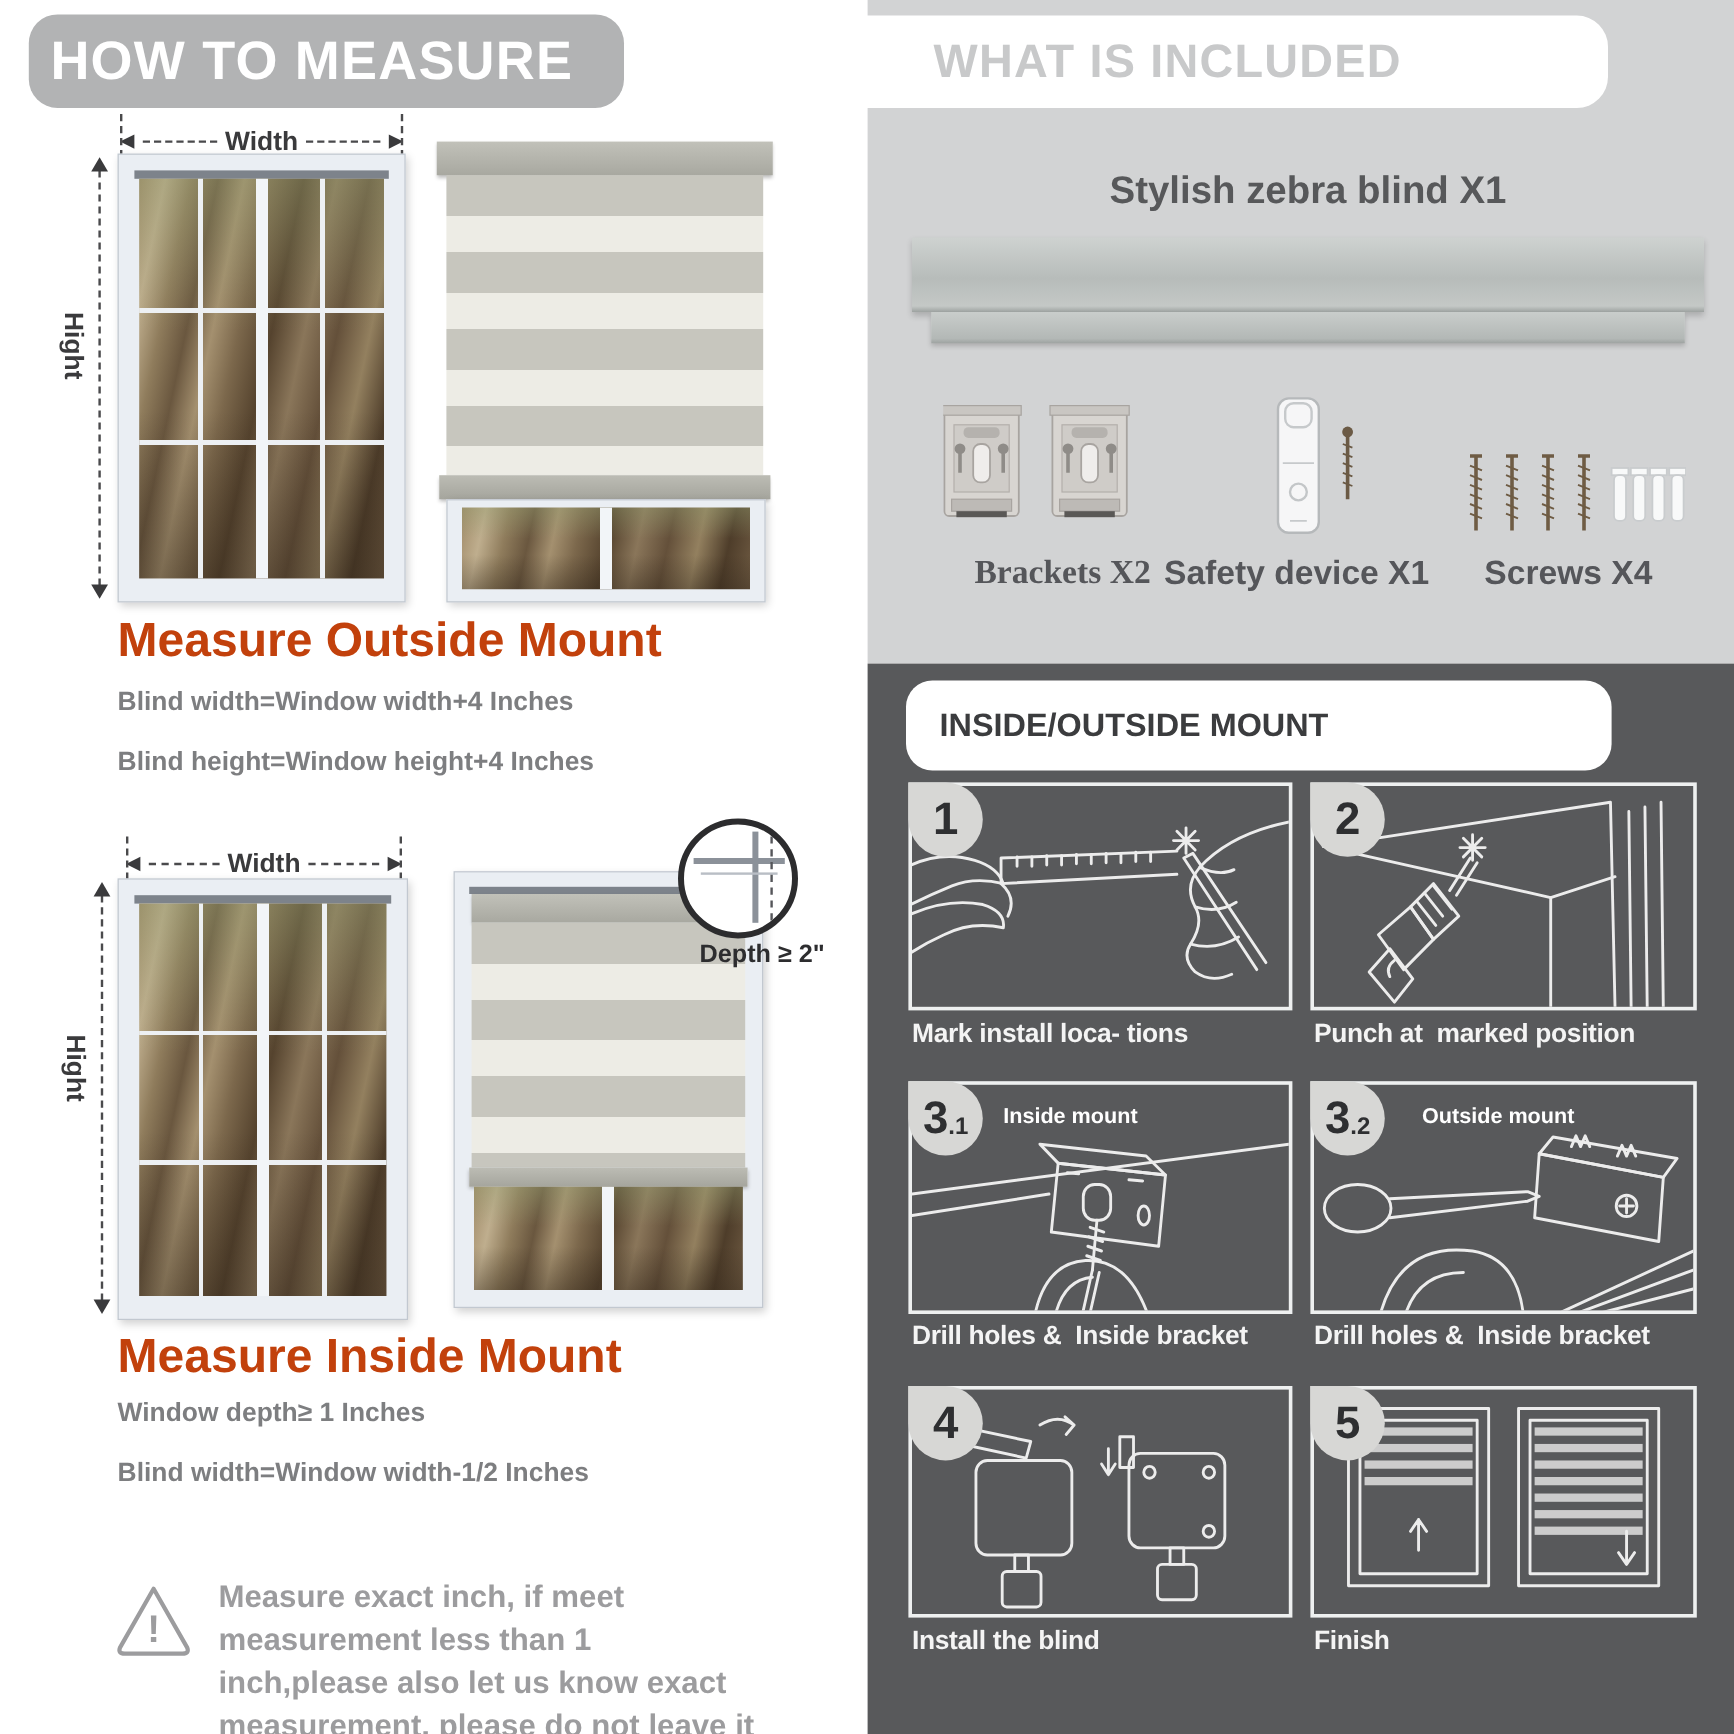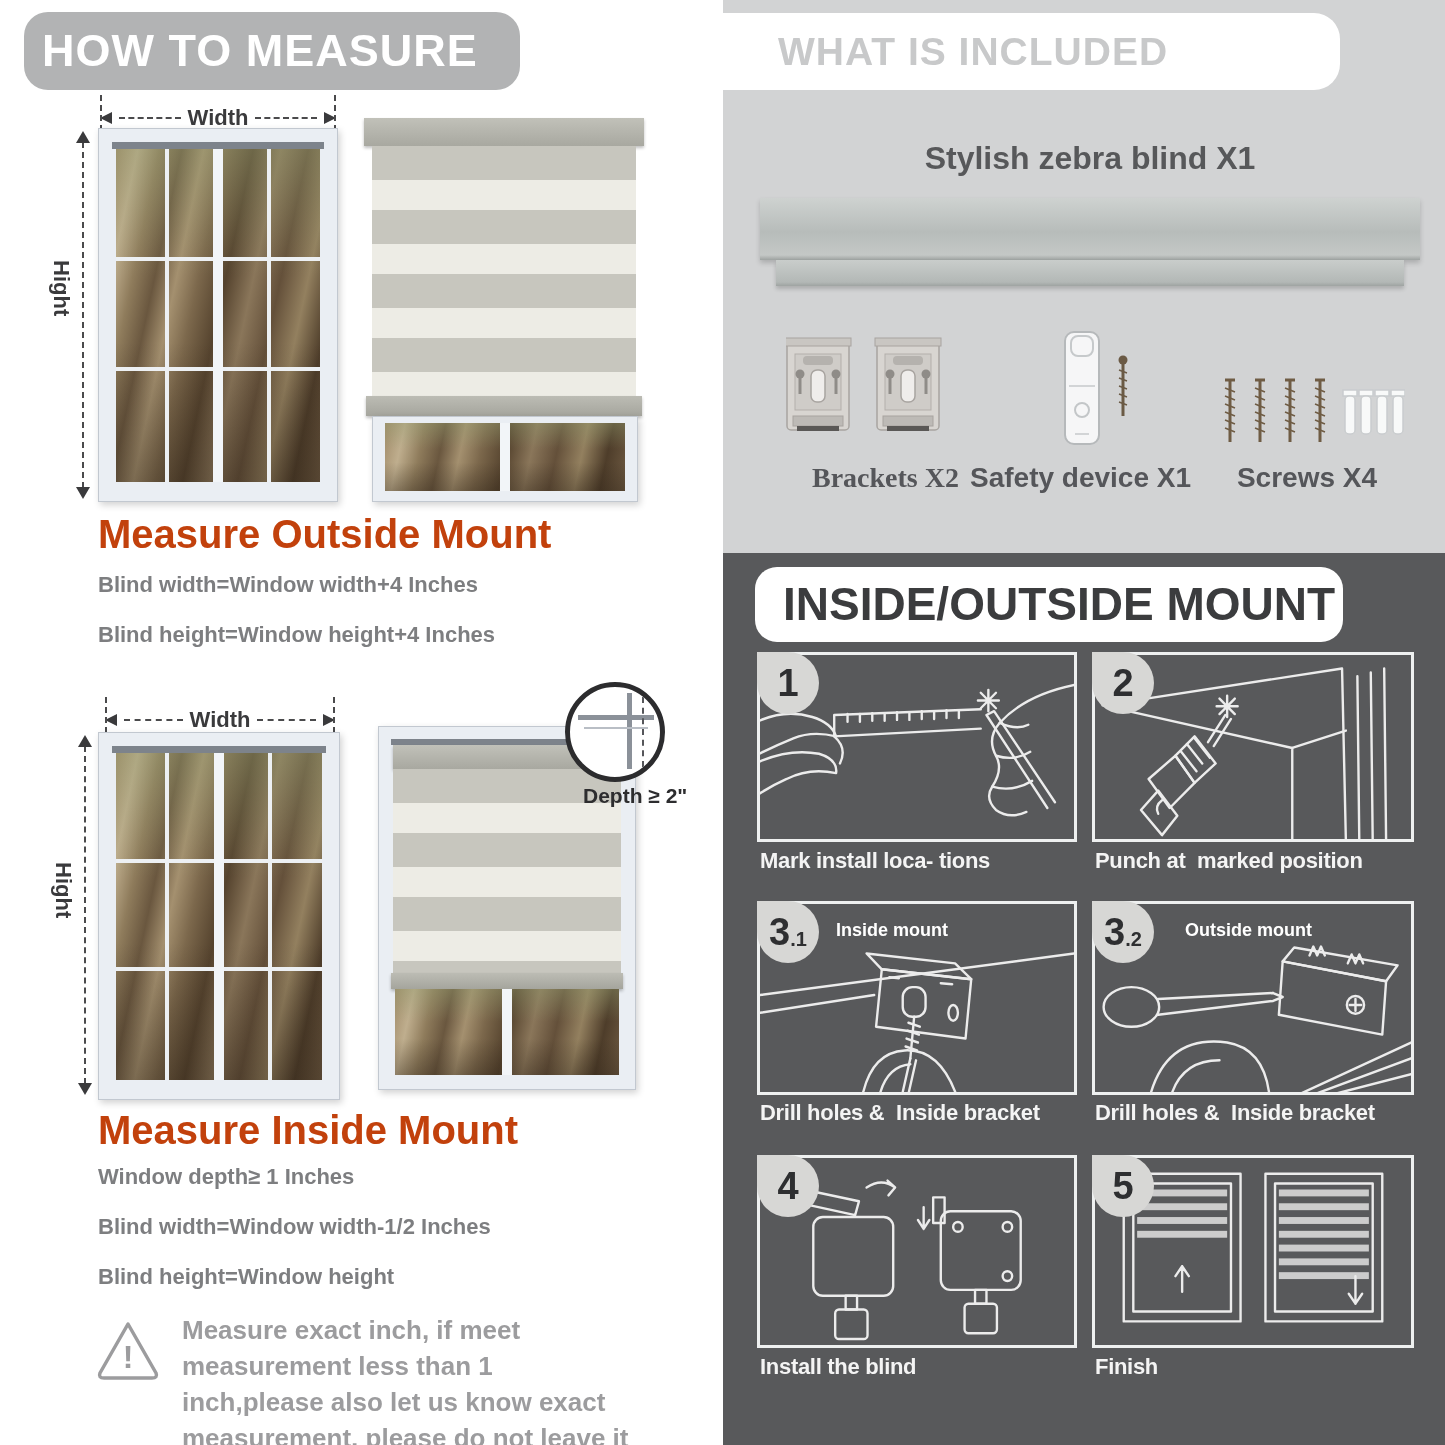--- a/index.html
+++ b/index.html
@@ -8,21 +8,21 @@
   .abs{position:absolute;}
 
   
   .hdr-left{left:24px;top:12px;width:478px;height:78px;background:#b2b3b4;border-radius:24px;
             color:#ffffff;font-weight:700;font-size:45px;line-height:78px;padding-left:18px;letter-spacing:1px;}
   .bg-light{left:723px;top:0;width:722px;height:553px;background:#d2d3d4;}
   .hdr-included{left:660px;top:13px;width:562px;height:77px;background:#ffffff;border-radius:26px;
                 color:#c8c9ca;font-weight:700;font-size:39px;line-height:77px;padding-left:118px;letter-spacing:1px;}
   .bg-dark{left:723px;top:553px;width:722px;height:892px;background:#58595b;}
   .hdr-mount{left:755px;top:567px;width:560px;height:75px;background:#ffffff;border-radius:22px;
-             color:#3b3c3e;font-weight:700;font-size:46px;line-height:75px;padding-left:28px;}
+             color:#3b3c3e;font-weight:700;font-size:27px;line-height:75px;padding-left:28px;}
 
   
   .heading{font-weight:700;font-size:40px;color:#c2410c;}
   .mline{font-weight:700;font-size:22px;color:#7d7e80;}
   .warn-text{font-weight:700;font-size:26px;color:#9c9c9e;line-height:36px;}
   .plabel{font-weight:700;font-size:32px;color:#57585a;text-align:center;}
   .ilabel{font-weight:700;font-size:28px;color:#55565a;text-align:center;}
   .cap{font-weight:700;font-size:22px;color:#f4f4f4;white-space:pre-wrap;letter-spacing:-0.3px;}
   .steplabel{font-weight:700;font-size:18px;color:#ffffff;}
 
@@ -156,21 +156,20 @@
     <div class="h1"></div>
     <div class="v1"></div>
     <div class="h2"></div>
     <div class="dline"></div>
   </div>
   <div class="abs" style="left:583px;top:784px;font-weight:700;font-size:21px;color:#2d2d2f;">Depth ≥ 2"</div>
 
   <div class="abs heading" style="left:98px;top:1108px;">Measure Inside Mount</div>
   <div class="abs mline" style="left:98px;top:1164px;">Window depth≥ 1 Inches</div>
   <div class="abs mline" style="left:98px;top:1214px;">Blind width=Window width-1/2 Inches</div>
-  <div class="abs mline" style="left:98px;top:1264px;">Blind height=Window height</div>
 
   <svg class="abs" style="left:94px;top:1318px;" width="68" height="64" viewBox="0 0 68 64">
     <path d="M34,6 L62,55 Q64,60 58,60 L10,60 Q4,60 6,55 Z" fill="none" stroke="#9c9c9e" stroke-width="3.5" stroke-linejoin="round"></path>
     <text x="34" y="50" text-anchor="middle" font-family="Liberation Sans, sans-serif" font-size="32" font-weight="700" fill="#9c9c9e">!</text>
   </svg>
   <div class="abs warn-text" style="left:182px;top:1312px;width:450px;">Measure exact inch, if meet measurement less than 1 inch,please also let us know exact measurement, please do not leave it</div>
 
   <div class="abs bg-light"></div>
   <div class="abs hdr-included">
     <span>WHAT IS INCLUDED</span>

